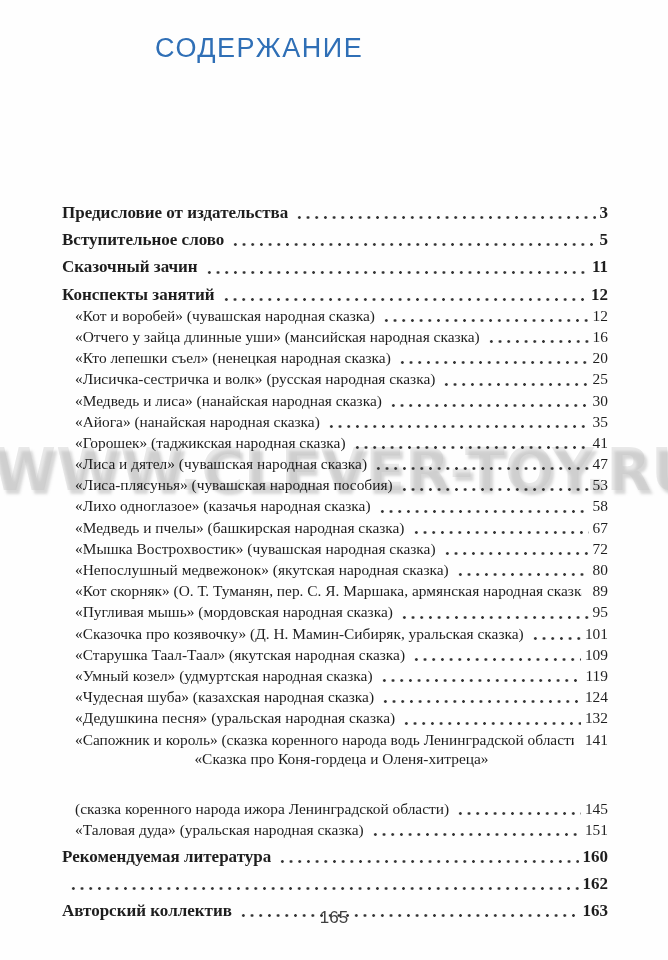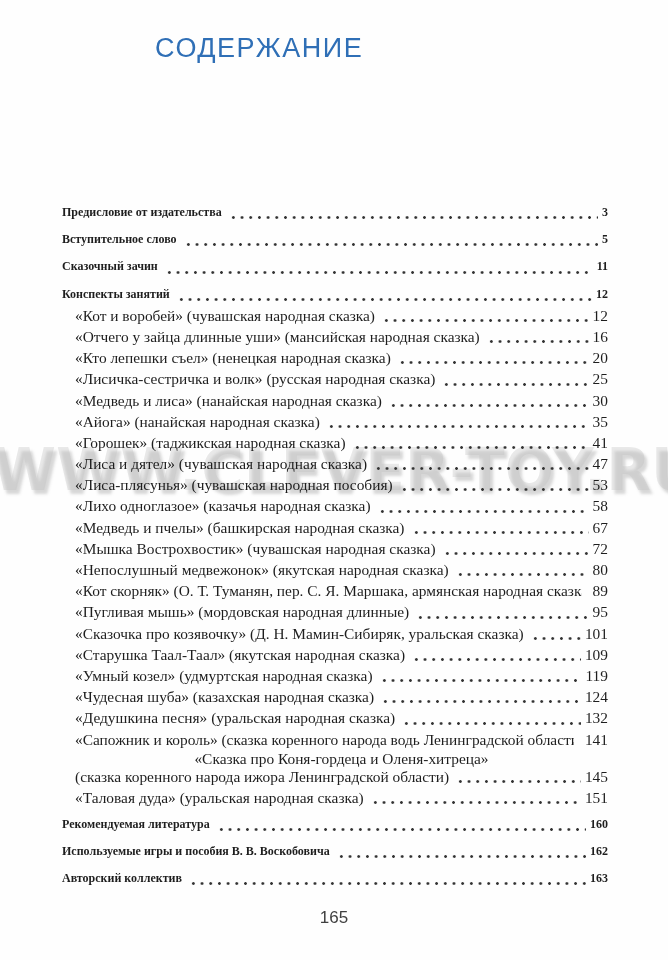--- a/index.html
+++ b/index.html
@@ -23,23 +23,23 @@
     font-family:"DejaVu Sans", sans-serif;
     font-weight:800;font-size:58px;letter-spacing:0;
     color:rgba(190,190,190,0.34);
     text-shadow:3px 4px 3px rgba(125,125,125,0.30), -1px -1px 0 rgba(255,255,255,0.65);
     pointer-events:none;
   }
   .toc{position:absolute;top:196px;left:62px;right:60px;}
   .row{display:block;font-size:15.4px;}
   .row .line1{height:18.5px;line-height:18.5px;text-align:center;}
   .row .line2{display:flex;align-items:baseline;height:21.2px;line-height:21.2px;}
-  .row.multiline .line2{height:18.5px;line-height:18.5px;}
+  .row.multiline .line2{height:18.5px;line-height:18.5px;margin-top:32px;}
   .row.bold{margin-top:6px;font-weight:bold;}
-  .row.bold .line2{font-size:12px;}
+  .row.bold .line2{font-size:17px;}
   .row.indent{padding-left:13px;}
   .label{white-space:nowrap;overflow:hidden;}
   .dots{
     flex:1 1 auto;min-width:0;
     align-self:flex-end;height:3px;margin:0 3px 4px 7px;
     background-image:radial-gradient(circle, #333 1.25px, transparent 1.5px);
     background-size:8.7px 3px;background-repeat:repeat-x;background-position:0 0;
   }
   .row.nodots .dots{background:none;}
   .pnum{white-space:nowrap;padding-left:1px;}
@@ -217,21 +217,21 @@
     <div class="line2">
       <span class="label">«Кот скорняк» (О. Т. Туманян, пер. С. Я. Маршака, армянская народная сказка)</span>
       <span class="dots"></span>
       <span class="pnum">89</span>
     </div>
   </div>
 
   <div class="row indent">
 
     <div class="line2">
-      <span class="label">«Пугливая мышь» (мордовская народная длинные)</span>
+      <span class="label">«Пугливая мышь» (мордовская народная сказка)</span>
       <span class="dots"></span>
       <span class="pnum">95</span>
     </div>
   </div>
 
   <div class="row indent">
 
     <div class="line2">
       <span class="label">«Сказочка про козявочку» (Д. Н. Мамин-Сибиряк, уральская сказка)</span>
       <span class="dots"></span>
@@ -309,21 +309,20 @@
     <div class="line2">
       <span class="label">Рекомендуемая литература</span>
       <span class="dots"></span>
       <span class="pnum">160</span>
     </div>
   </div>
 
   <div class="row bold">
 
     <div class="line2">
-      <span class="label">Используемые игры и пособия В. В. Воскобовича</span>
       <span class="dots"></span>
       <span class="pnum">162</span>
     </div>
   </div>
 
   <div class="row bold">
 
     <div class="line2">
       <span class="label">Авторский коллектив</span>
       <span class="dots"></span>

